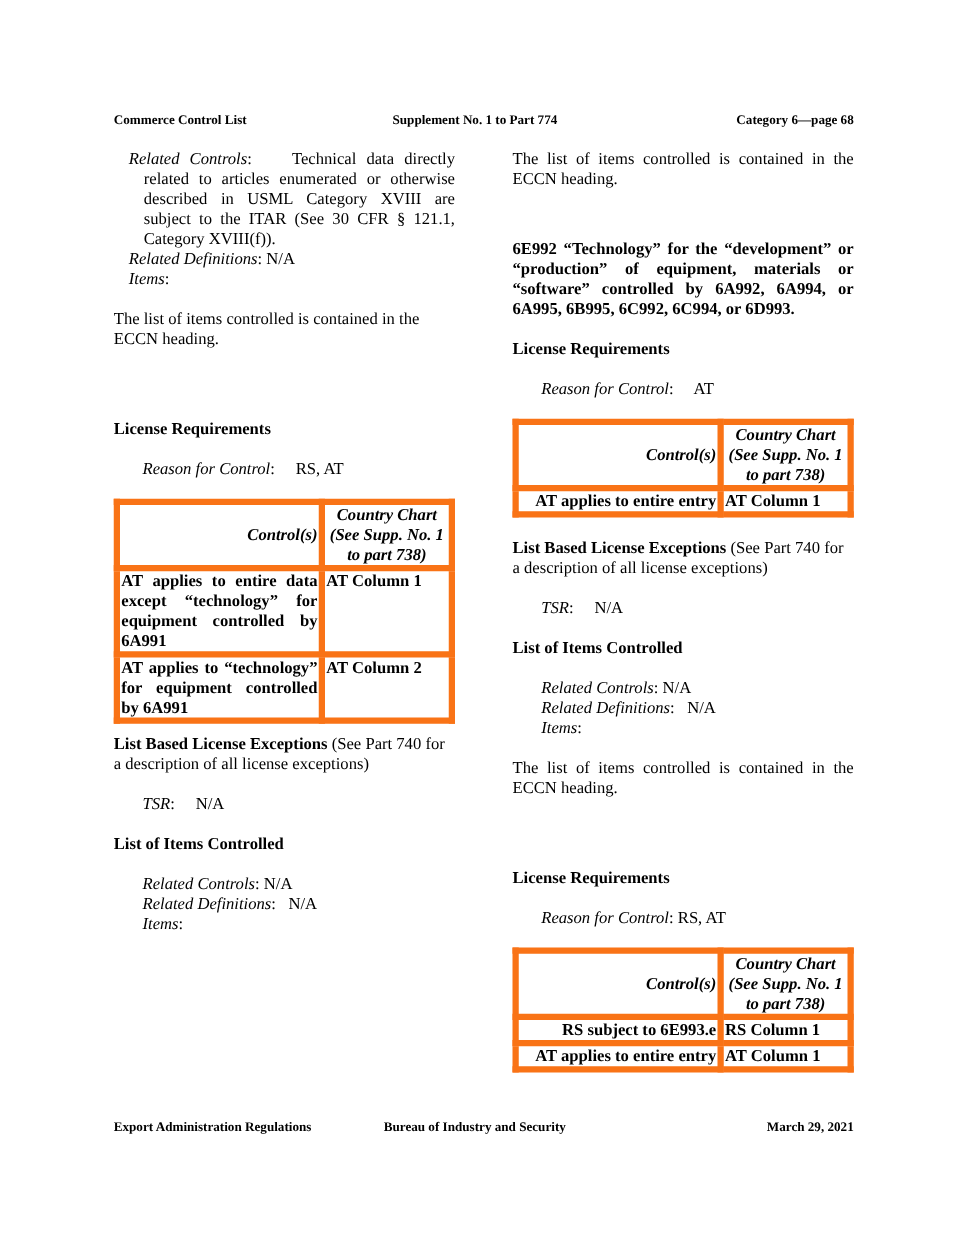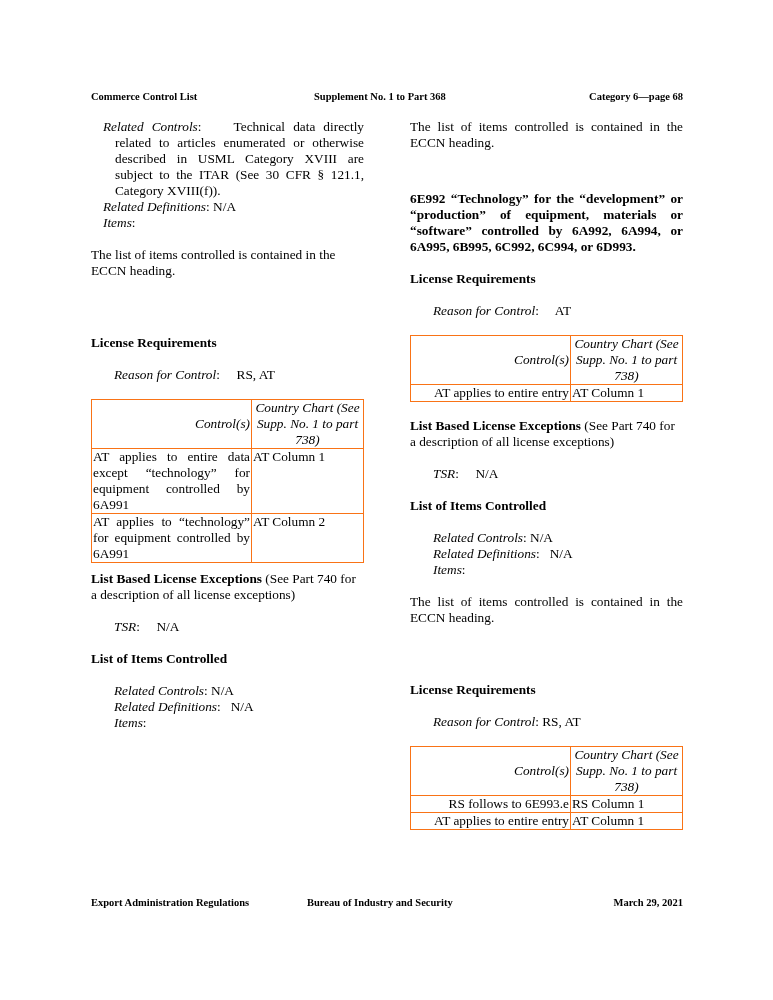--- a/index.html
+++ b/index.html
@@ -17,31 +17,31 @@
   .just { text-align: justify; }
   .bold { font-weight: bold; }
   .it { font-style: italic; }
   .indent1 { padding-left: 12px; }
   .hang { padding-left: 24px; text-indent: -12px; }
   .indent2 { padding-left: 23px; }
   .gap8 { height: 8px; }
   .gap16 { height: 16px; }
   .gap32 { height: 32px; }
   table.ctl { border-collapse: collapse; width: 273px; font-size: 13.3px; line-height: 16px; }
-  table.ctl td, table.ctl th { border: 1px solid #f97316; padding: 0 1px; vertical-align: top; font-weight: normal; }
+  table.ctl td, table.ctl th { border: 5px solid #f97316; padding: 0 1px; vertical-align: top; font-weight: bold; }
   table.ctl th { font-style: italic; text-align: center; vertical-align: middle; }
   table.ctl td.c1, table.ctl th.c1 { width: 157px; text-align: right; }
   table.ctl td.j { text-align: justify; text-align-last: left; }
 </style>
 </head>
 <body>
 
 <div class="hdr">
   <span style="left:0">Commerce Control List</span>
-  <span style="left:223px">Supplement No. 1 to Part 368</span>
+  <span style="left:223px">Supplement No. 1 to Part 774</span>
   <span style="right:0">Category 6—page  68</span>
 </div>
 
 <div class="col colL">
   <div>
     <p class="just hang"><span class="it">Related Controls</span>:&nbsp;&nbsp;&nbsp; <span>Technical data directly related to articles enumerated or otherwise described in USML Category XVIII are subject to the ITAR (See 30 CFR § 121.1, Category XVIII(f)).</span></p>
     <p class="indent1"><span class="it">Related Definitions</span>: <span>N/A</span></p>
     <p class="indent1"><span class="it">Items</span>:</p>
     <div class="gap16"></div>
     <p>The list of items controlled is contained in the ECCN heading.</p>
@@ -132,21 +132,21 @@
     <div class="gap16"></div>
     <p class="indent2"><span class="it">Reason for Control</span>: <span>RS, AT</span></p>
     <div class="gap16"></div>
     <table class="ctl">
       <tbody>
           <tr>
         <th class="c1">Control(s)</th>
         <th>Country Chart (See Supp. No. 1 to part 738)</th>
       </tr>
       <tr>
-        <td class="c1">RS follows to 6E993.e</td>
+        <td class="c1">RS subject to 6E993.e</td>
         <td>RS Column 1</td>
       </tr>
       <tr>
         <td class="c1">AT applies to entire entry</td>
         <td>AT Column 1</td>
       </tr>
     </tbody>
       </table>
   </div>
 </div>

